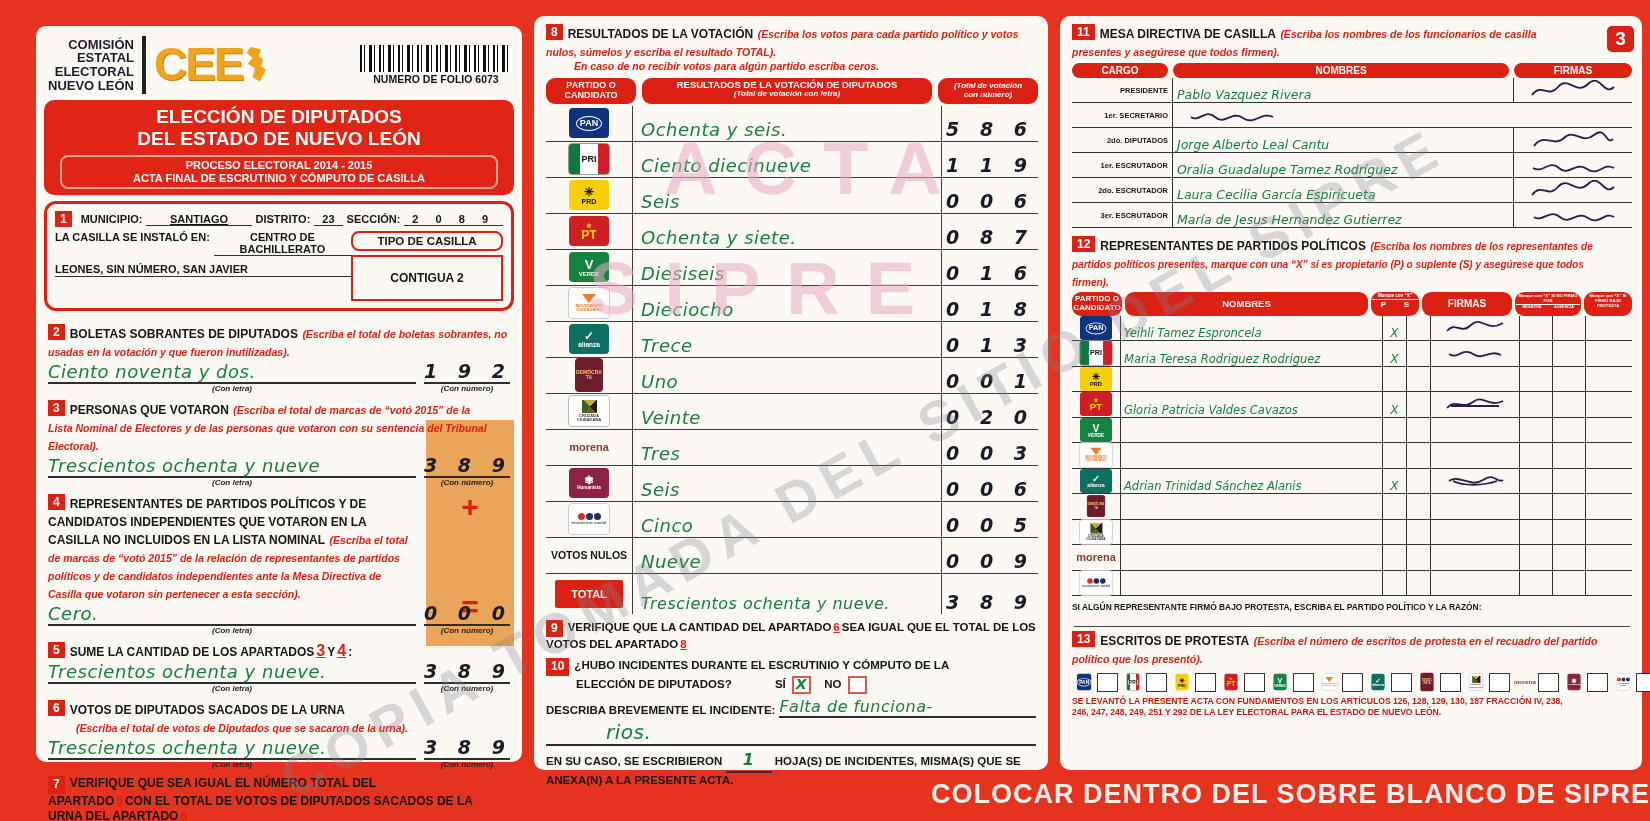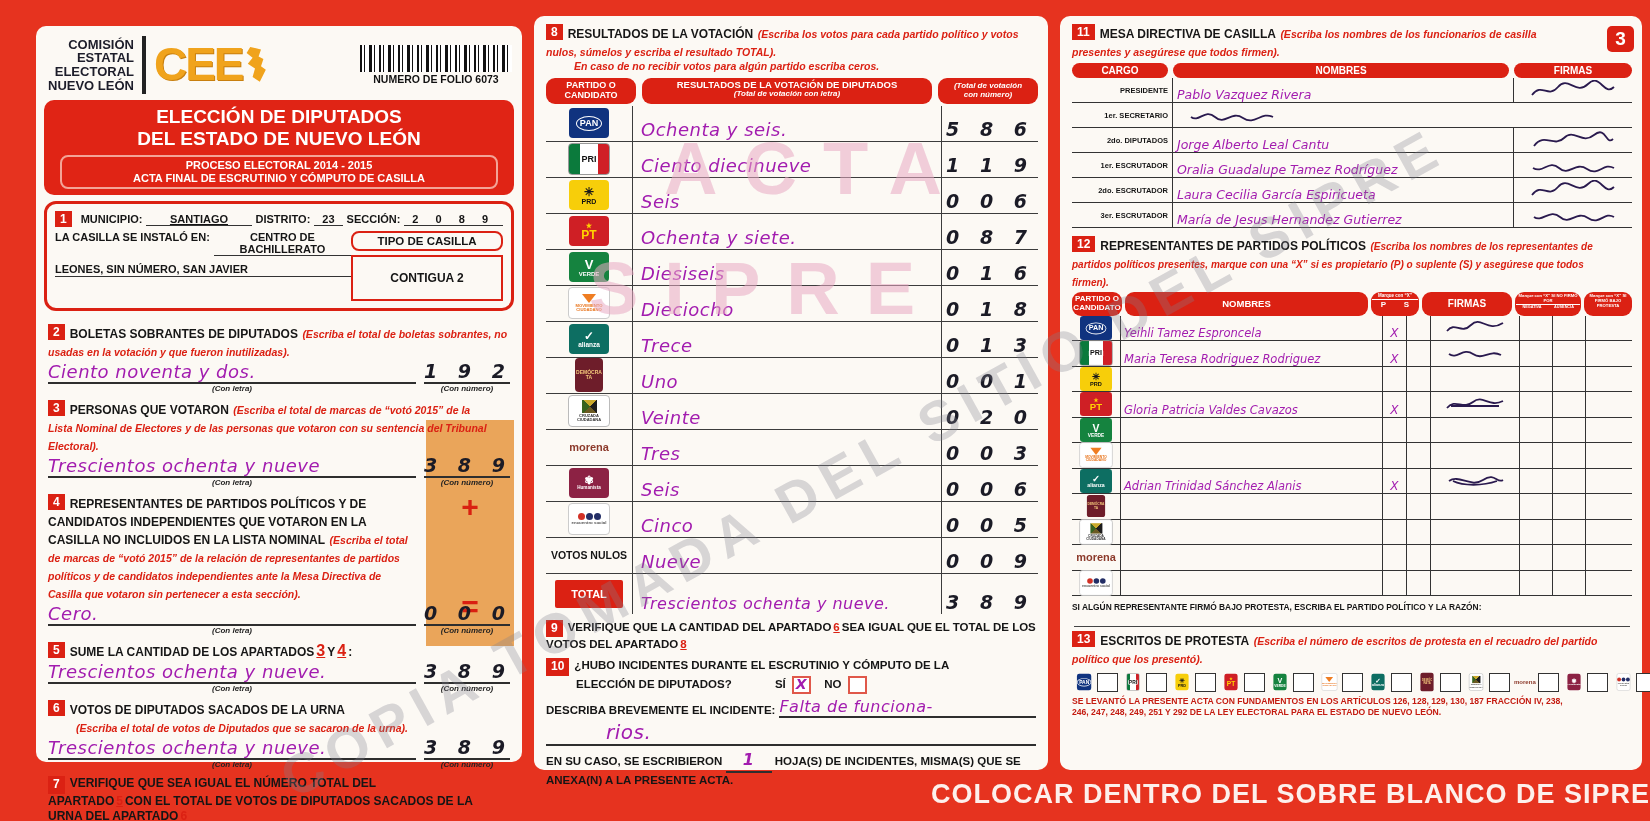--- a/index.html
+++ b/index.html
@@ -10,21 +10,21 @@
   .col-mid{left:534px;top:16px;width:514px;height:754px;}
   .col-right{left:1060px;top:16px;width:582px;height:754px;}
 
   
   .b{display:inline-block;background:#db2113;color:#fff;font-weight:800;font-size:12px;
      padding:1px 5px;margin-right:5px;vertical-align:top;}
   .t{font-weight:800;font-size:12px;color:#161616;line-height:1.25;}
   .i{color:#db2113;font-style:italic;font-weight:700;font-size:10.5px;line-height:1.25;}
   .i2{color:#db2113;font-style:italic;font-weight:800;font-size:10.5px;}
   .ref{color:#db2113;font-weight:800;text-decoration:underline;padding:0 2px;}
-  .hw{font-family:"DejaVu Sans", sans-serif;font-style:italic;font-size:18px;color:#a21caf;
+  .hw{font-family:"DejaVu Sans", sans-serif;font-style:italic;font-size:18px;color:#15803d;
       letter-spacing:.5px;white-space:nowrap;}
   .hwnum{font-family:"DejaVu Sans", sans-serif;font-style:italic;font-weight:700;font-size:19px;
       color:#1b1b26;letter-spacing:7px;white-space:nowrap;}
   .wline{border-bottom:2px solid #2e2e2e;}
   .cap{font-size:8px;font-style:italic;font-weight:700;color:#222;text-align:center;}
   .pill{background:#db2113;color:#fff;font-weight:800;text-align:center;border-radius:9px;}
 
   
   .lc-head{display:flex;align-items:center;gap:8px;padding:10px 10px 4px 12px;}
   .org{font-weight:800;font-size:13px;text-align:right;line-height:1.05;color:#1d1d2a;}

